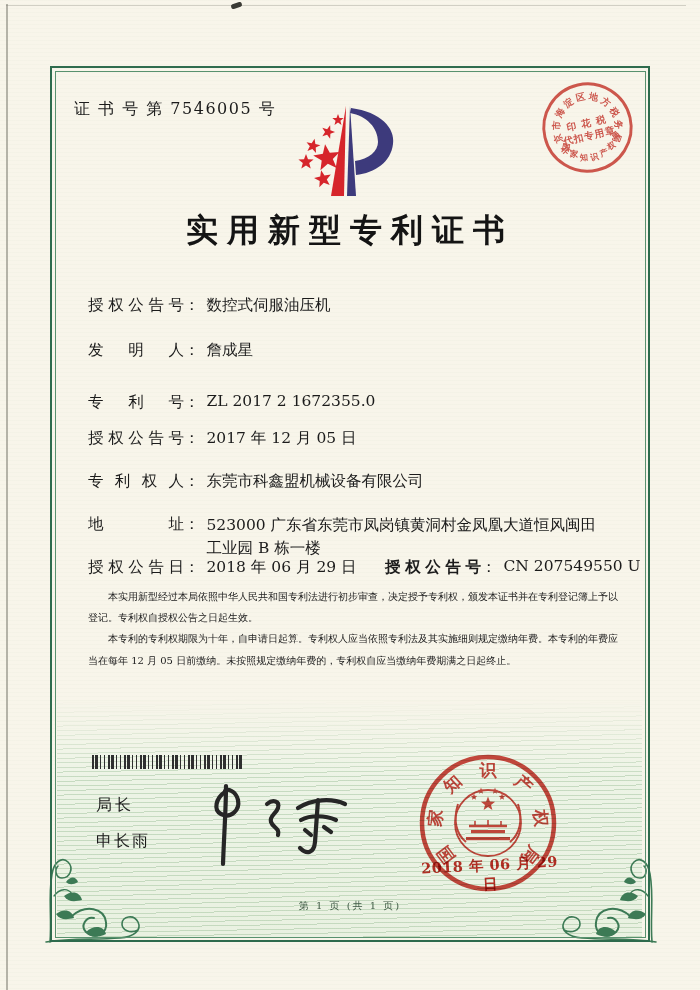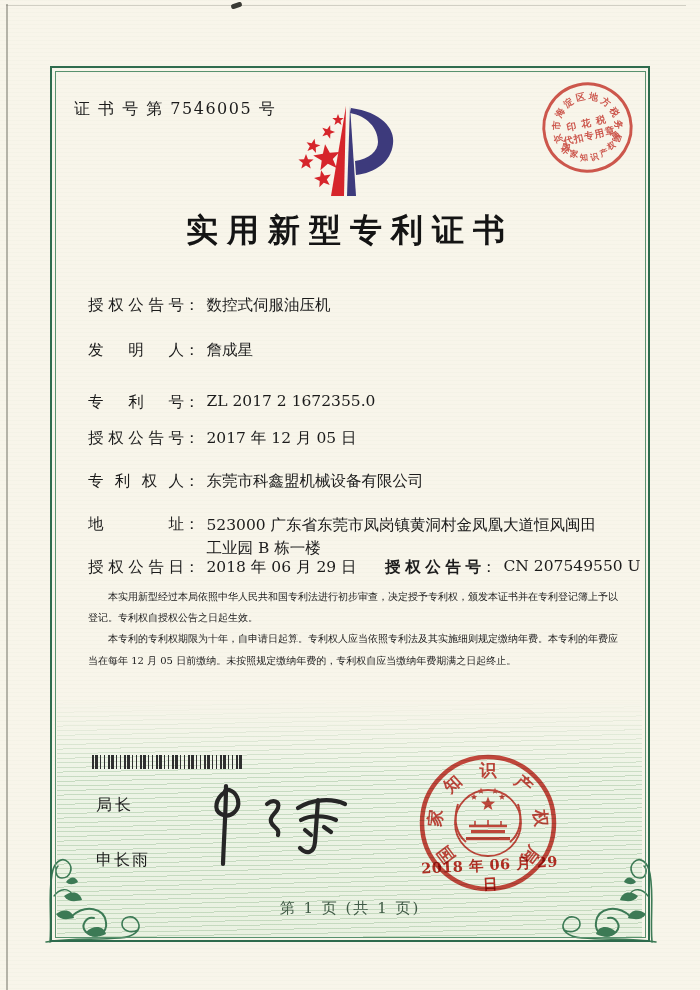--- a/index.html
+++ b/index.html
@@ -48,34 +48,34 @@
   .paras p{margin:0;text-indent:2em;}
 
   .barcode{position:absolute;left:92px;top:755px;width:151px;height:14px;z-index:4;
     background:repeating-linear-gradient(90deg,
       #2f2f2f 0 2px, transparent 2px 3px,
       #2f2f2f 3px 6px, transparent 6px 8px,
       #2f2f2f 8px 9px, transparent 9px 12px,
       #2f2f2f 12px 13px, transparent 13px 16px);}
 
   .signer-title{position:absolute;left:96px;top:795px;font-size:16px;letter-spacing:3px;z-index:4;text-align:right;}
-  .signer-name{position:absolute;left:96px;top:831px;font-size:16px;letter-spacing:2px;z-index:4;margin-top:19px;}
+  .signer-name{position:absolute;left:96px;top:831px;font-size:16px;letter-spacing:2px;z-index:4;}
   .sig{position:absolute;left:195px;top:776px;width:175px;height:96px;z-index:4;}
 
   .seal{position:absolute;left:413px;top:748px;width:150px;height:150px;z-index:6;
         opacity:.9;mix-blend-mode:multiply;}
   .seal-date{position:absolute;left:421px;top:856px;width:138px;text-align:center;z-index:7;
              color:#c23128;font-size:14.5px;font-weight:600;letter-spacing:.5px;transform:rotate(-3deg);
              mix-blend-mode:multiply;}
   .stamp{position:absolute;left:539px;top:79px;width:97px;height:97px;z-index:6;
          transform:rotate(-13deg);opacity:.85;mix-blend-mode:multiply;}
   .stamp text.center-line{font-size:10px;font-weight:bold;letter-spacing:1px;}
 
   .footer{position:absolute;left:0;right:0;top:899px;text-align:center;z-index:4;
-          font-size:15px;letter-spacing:2px;color:#3f5a45;}
+          font-size:10px;letter-spacing:2px;color:#3f5a45;}
 </style>
 </head>
 <body>
 
 <div class="page">
 
   <div class="edge-left"></div>
   <div class="edge-top"></div>
   <div class="speck"></div>
 

